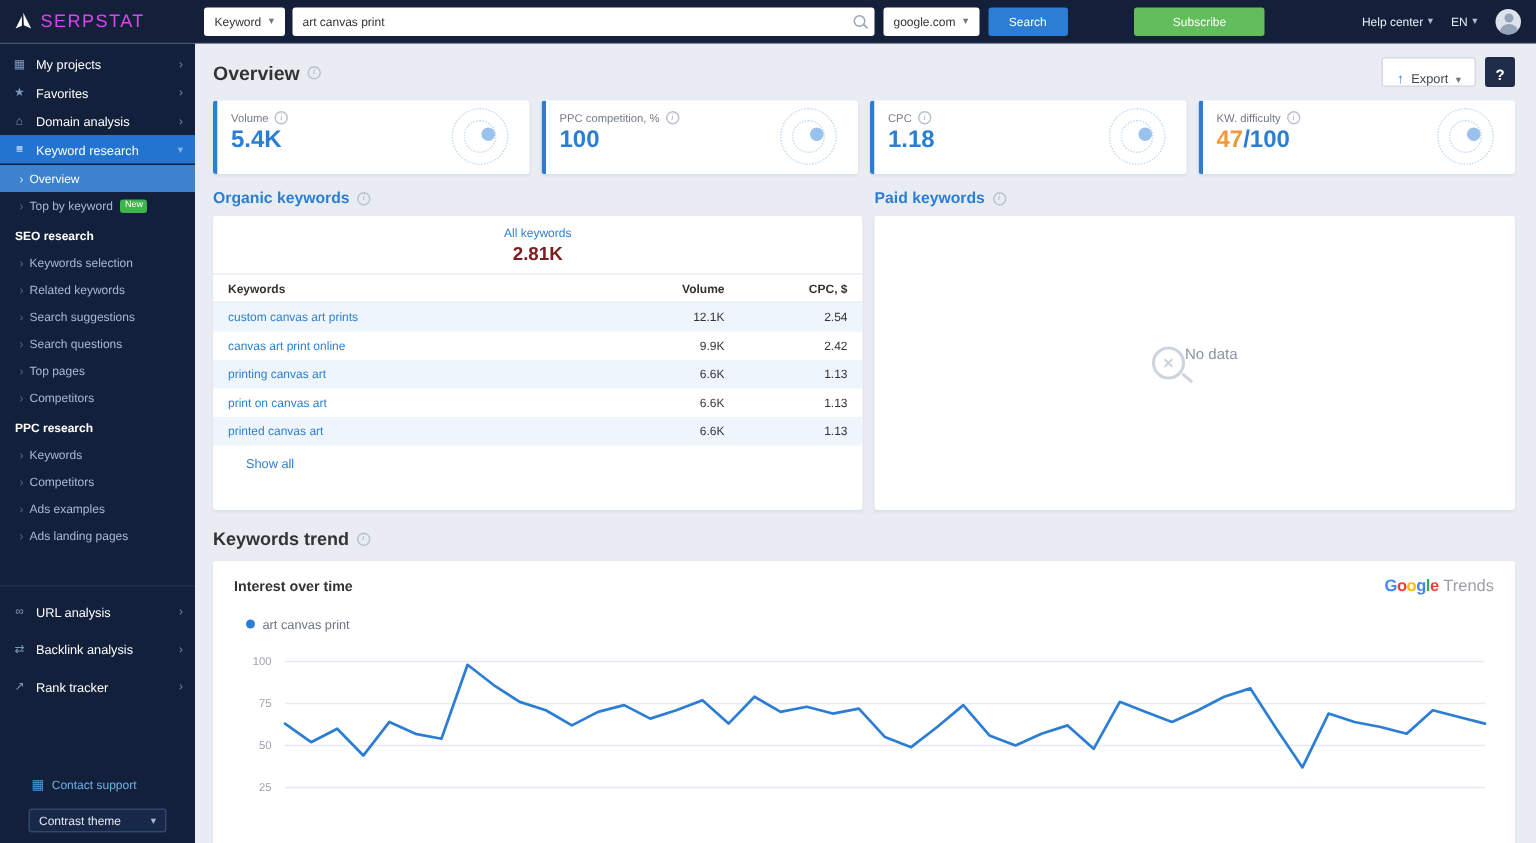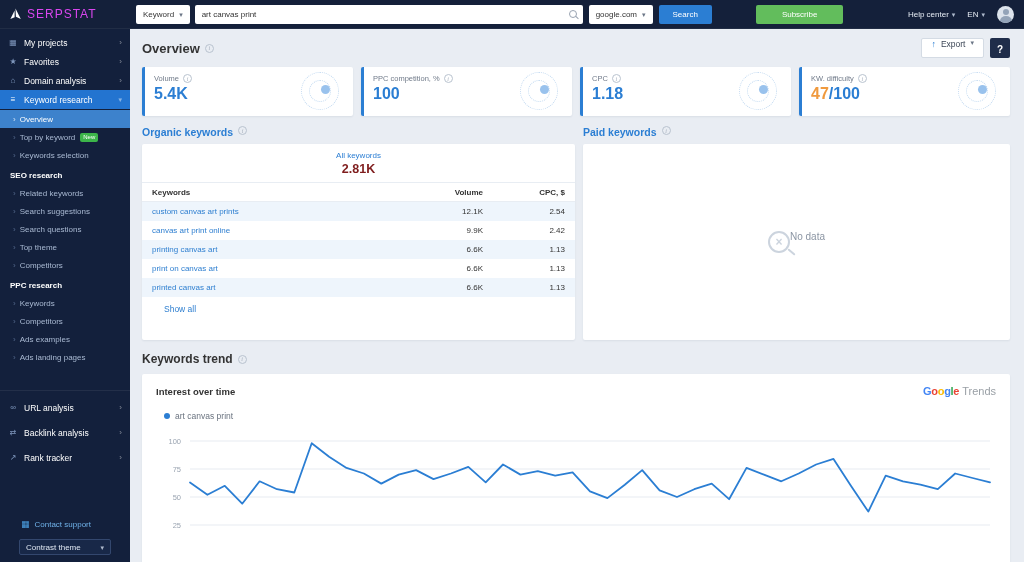--- a/index.html
+++ b/index.html
@@ -54,39 +54,39 @@
 .theme-select{height:16px;border:1px solid #33476e;border-radius:2px;background:#182848;display:flex;align-items:center;justify-content:space-between;padding:0 6px;color:#dfe7f2;font-size:8px;cursor:pointer}
 
 
 main{position:absolute;left:130px;top:29px;right:0;bottom:0;padding:9px 14px 0 12px;overflow:hidden}
 .page-head{display:flex;align-items:center;justify-content:space-between;margin-bottom:9px}
 .page-title-wrap{display:flex;align-items:center;gap:5px}
 h1{font-size:13px;color:#333}
 .info-icon{width:9px;height:9px;border:1px solid #b9c3cf;border-radius:50%;display:inline-flex;align-items:center;justify-content:center;flex-shrink:0;cursor:pointer}
 .info-icon::before{content:"i";font-size:6px;color:#a5afbc;font-family:"Liberation Serif",serif;font-style:italic}
 .page-actions{display:flex;gap:6px}
-.export-btn{height:20px;background:#fff;border:1px solid #d4dbe4;border-radius:2px;display:flex;align-items:flex-start;gap:5px;padding:0 9px;font-size:8.5px;color:#3c4656;cursor:pointer;font-family:inherit}
+.export-btn{height:20px;background:#fff;border:1px solid #d4dbe4;border-radius:2px;display:flex;align-items:flex-end;gap:5px;padding:0 9px;font-size:8.5px;color:#3c4656;cursor:pointer;font-family:inherit}
 .up-icon::before{content:"↑";color:#2b7ed3;font-size:9px}
 .help-btn{width:20px;height:20px;background:#1f2d4a;border:0;border-radius:2px;color:#fff;cursor:pointer}
 .help-btn::before{content:"?";font-size:10px;font-weight:bold}
 
 .cards{display:grid;grid-template-columns:repeat(4,1fr);gap:8px;margin-bottom:10px}
 .card{background:#fff;height:49px;border-left:3px solid #2b7ed3;border-radius:2px;box-shadow:0 1px 2px rgba(30,50,80,.08);padding:7px 9px;position:relative;overflow:hidden}
 .card-top{display:flex;align-items:center;gap:4px}
 .card-label{font-size:7.5px;color:#717b8a;white-space:nowrap}
 .card-value{font-size:16px;font-weight:bold;margin-top:2px}
 .card-value .blue{color:#2b7ed3}
 .card-value .orange{color:#f09a3e}
 .suffix{color:#2b7ed3}
 .deco{position:absolute;right:14px;top:5px;width:38px;height:38px;border:1px dotted #aecdec;border-radius:50%;opacity:.75}
 .deco::before{content:"";position:absolute;inset:7px;border:1px dotted #aecdec;border-radius:50%}
 .deco2{position:absolute;right:23px;top:18px;width:9px;height:9px;background:#7fb3e8;border-radius:50%;opacity:.8}
 
 .panels{display:grid;grid-template-columns:433px 1fr;gap:8px}
-.panel-title{display:flex;gap:5px;margin-bottom:6px}
+.panel-title{display:flex;align-items:center;gap:5px;margin-bottom:6px}
 .panel-title-text{color:#2b7ed3;font-weight:bold;font-size:10.5px}
 .panel-card{background:#fff;border-radius:2px;box-shadow:0 1px 2px rgba(30,50,80,.08);height:196px;position:relative}
 .all-kw{text-align:center;padding:7px 0 6px;border-bottom:1px solid #e8edf3}
 .all-label{color:#2b7ed3;font-size:8px;cursor:pointer}
 .all-value{color:#7f1d1d;font-size:12.5px;font-weight:bold;margin-top:2px}
 .kw-head,.kw-row{display:grid;grid-template-columns:1fr 82px 82px;align-items:center;height:19px;padding:0 10px}
 .kw-head{font-weight:bold;font-size:8px;color:#333;border-bottom:1px solid #e8edf3}
 .num{text-align:right;color:#333}
 .kw-row{font-size:8px}
 .kw-row:nth-child(odd){background:#eef5fc}
@@ -183,47 +183,47 @@
       <div class="sub-item selected">
         <span>Overview</span>
 
       </div>
 
       <div class="sub-item">
         <span>Top by keyword</span>
         <span class="badge">New</span>
       </div>
 
-      <div class="sub-item">
-        <span>Keywords selection</span>
-
-      </div>
-
       <div class="sub-item header">
         <span>SEO research</span>
 
       </div>
 
       <div class="sub-item">
+        <span>Keywords selection</span>
+
+      </div>
+
+      <div class="sub-item">
         <span>Related keywords</span>
 
       </div>
 
       <div class="sub-item">
         <span>Search suggestions</span>
 
       </div>
 
       <div class="sub-item">
         <span>Search questions</span>
 
       </div>
 
       <div class="sub-item">
-        <span>Top theme</span>
+        <span>Top pages</span>
 
       </div>
 
       <div class="sub-item">
         <span>Competitors</span>
 
       </div>
 
       <div class="sub-item header">
         <span>PPC research</span>

